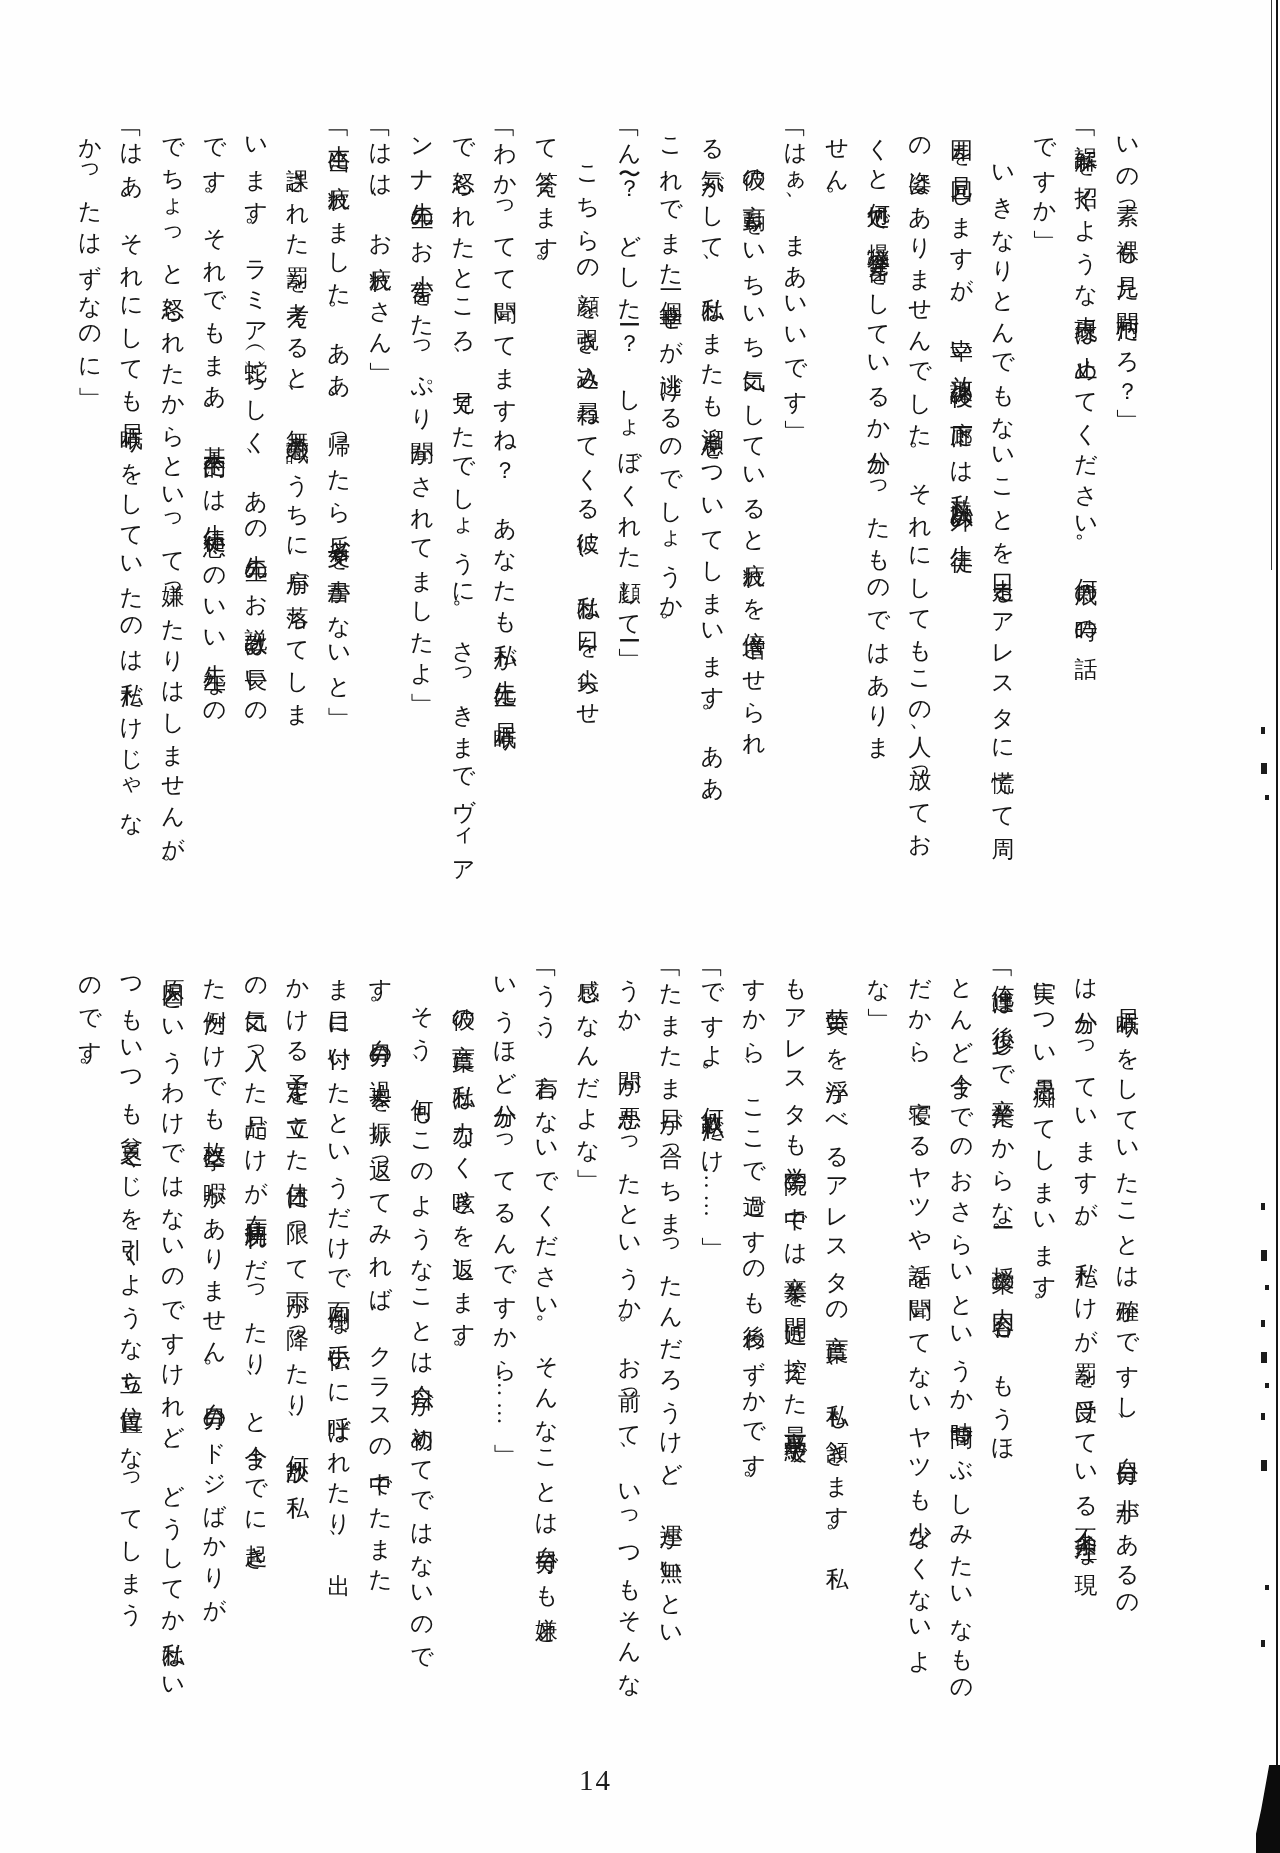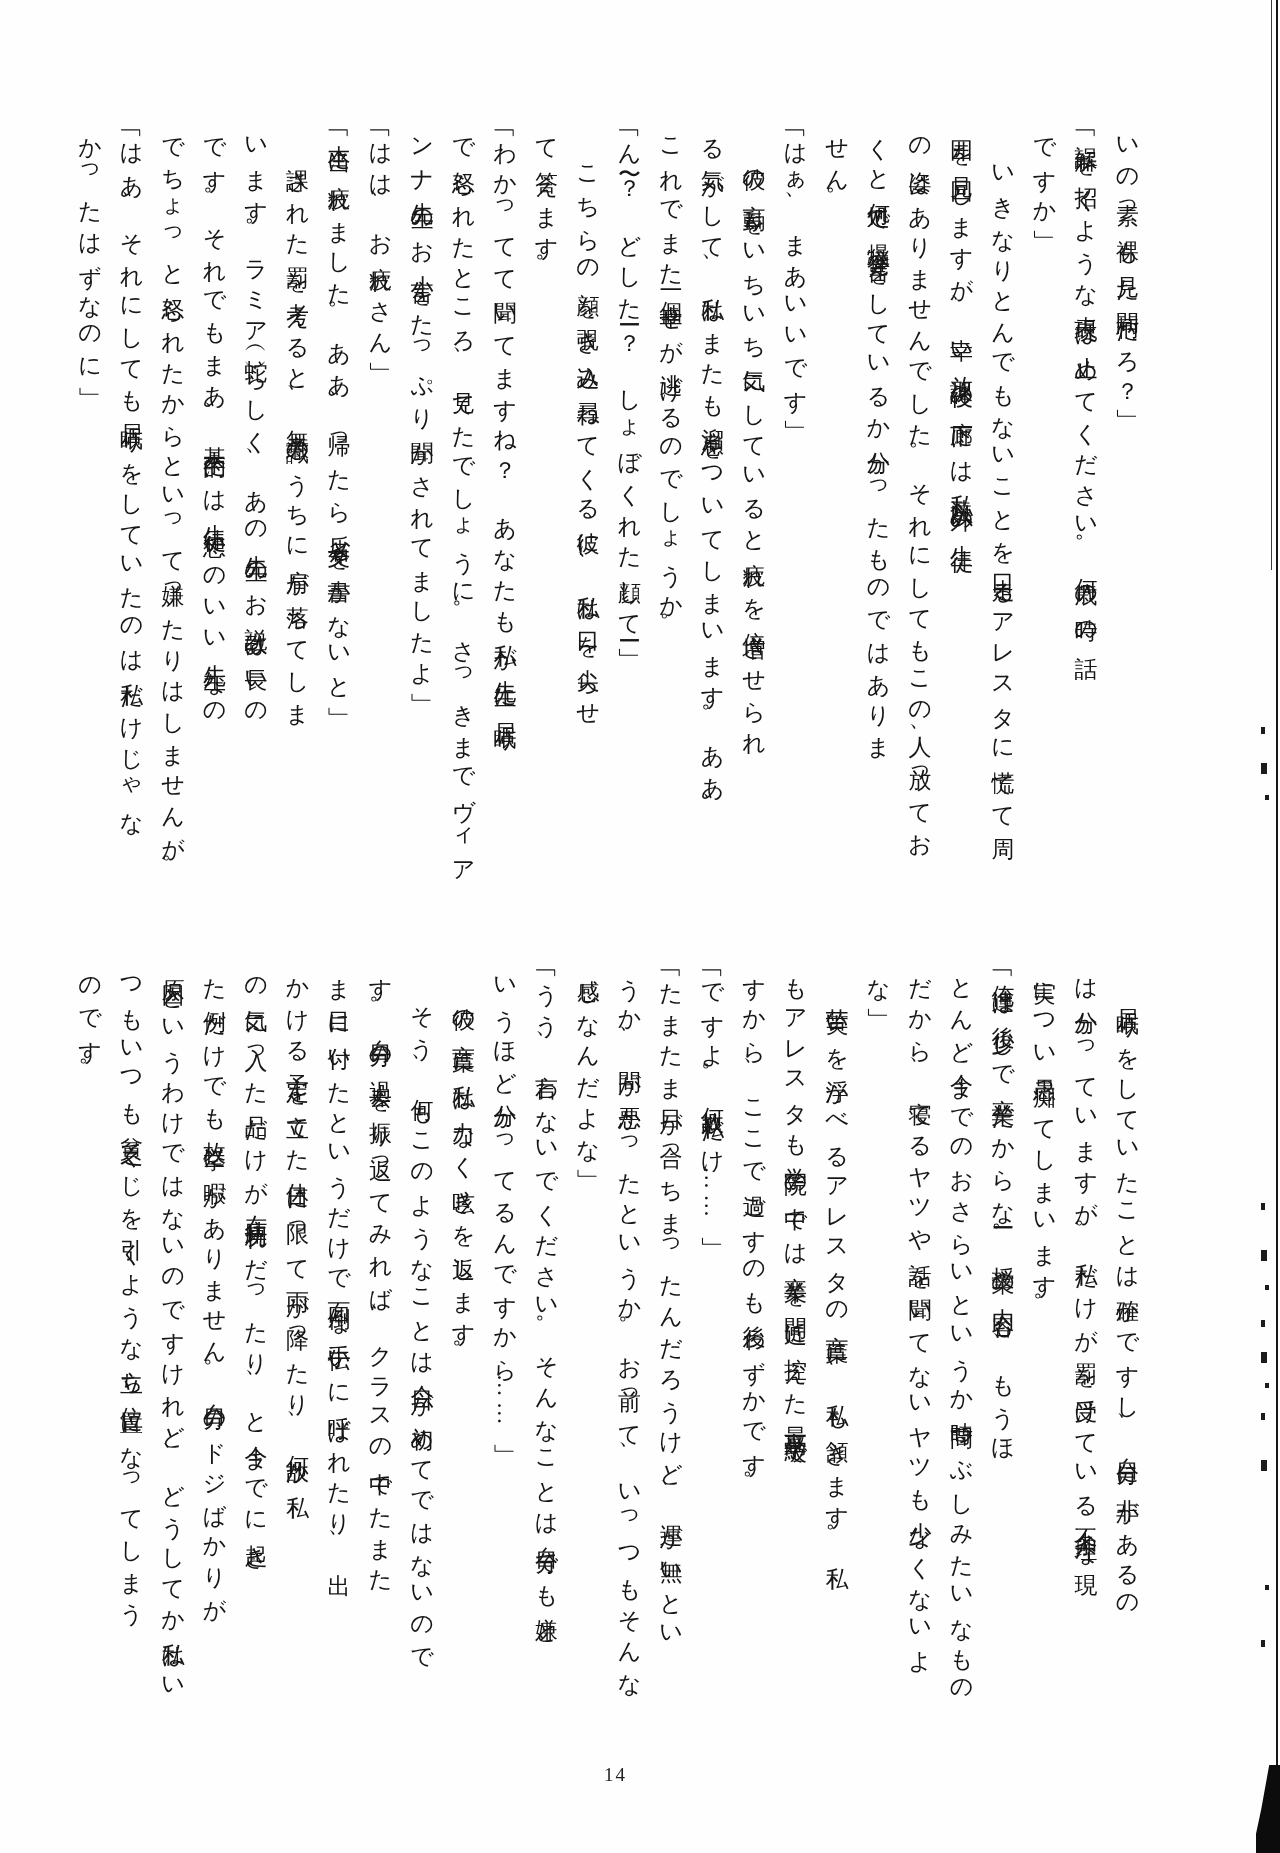--- a/index.html
+++ b/index.html
@@ -20,22 +20,22 @@
     font-size: 23px;
     letter-spacing: 5px;
     line-height: 41.5px;
   }
   .vblock p { margin: 0; padding: 0; }
   .vblock.top    { top: 122px; height: 760px; }
   .vblock.bottom { top: 962px; height: 734px; }
   .page-number {
     position: absolute;
     top: 1764px;
-    left: 604px;
-    font-size: 19px;
+    left: 579px;
+    font-size: 29px;
     letter-spacing: 2px;
     color: #1d1d1d;
   }
   .edge-line-main {
     position: absolute;
     top: 0; right: 2px;
     width: 2px; height: 1853px;
     background: #151515;
   }
   .edge-line-secondary {

